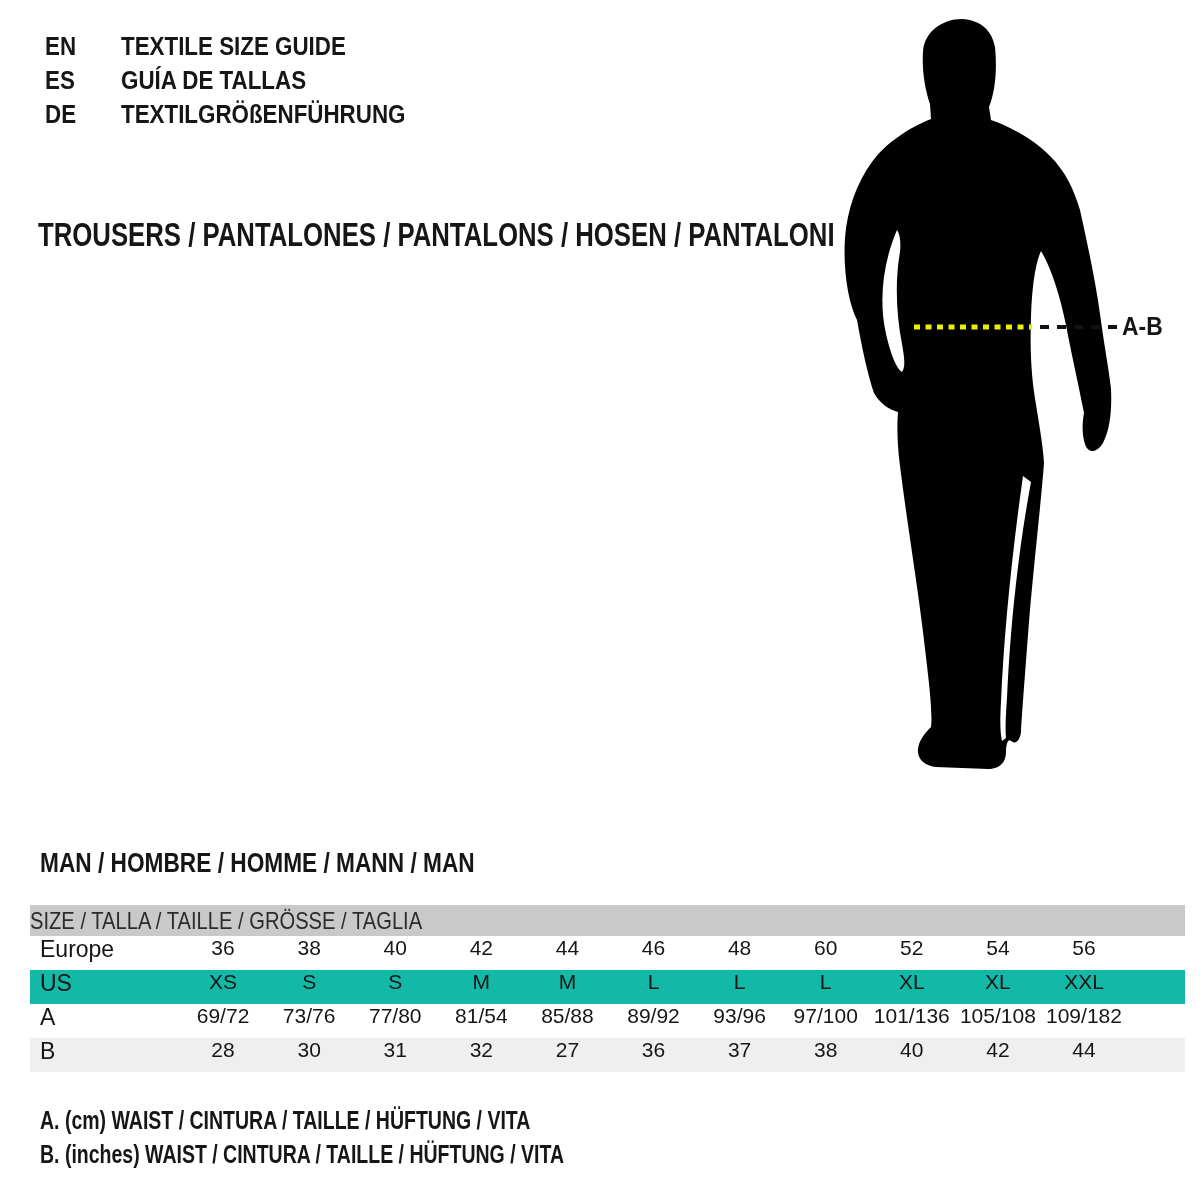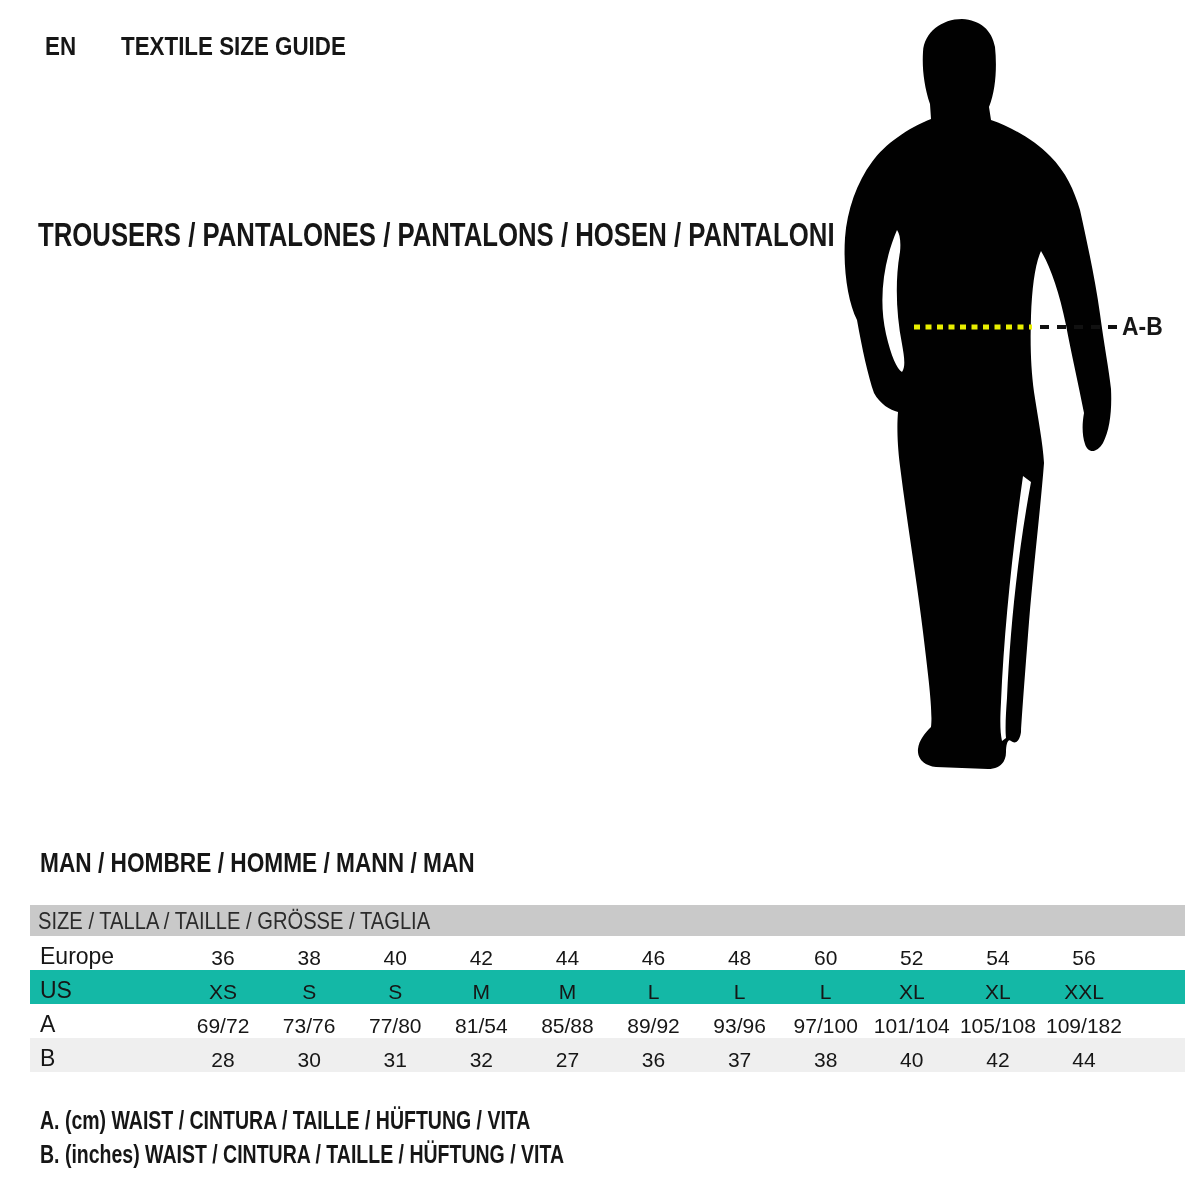--- a/index.html
+++ b/index.html
@@ -21,44 +21,52 @@
 
   
   .figure{position:absolute;left:840px;top:14px}
   .ab-label{position:absolute;left:1122px;top:311px;font-weight:bold;font-size:26px;transform:scaleX(.88)}
 
   
   .man-title{position:absolute;left:40px;top:848px;font-weight:bold;font-size:27px;transform:scaleX(.84)}
 
   
   .size-table{position:absolute;left:30px;top:905px;width:1155px}
-  .thead{height:31px;display:flex;align-items:center;padding-left:8px;box-sizing:border-box}
+  .thead{height:31px;display:flex;align-items:center;box-sizing:border-box}
   .thead-label{font-size:24px;color:#2b2b2b;transform:scaleX(.84)}
-  .trow{height:34px;display:flex;align-items:flex-end;padding-right:58px;box-sizing:border-box}
+  .trow{height:34px;display:flex;align-items:flex-start;padding-right:58px;box-sizing:border-box}
   .tlabel{flex:0 0 150px;padding-left:10px;box-sizing:border-box;font-size:23px}
   .tcell{flex:1;text-align:center;font-size:21px}
 
   
   .footnotes{position:absolute;left:40px;top:1106px}
   .footnote{display:block;height:34px;font-weight:bold;font-size:25px;transform:scaleX(.78);transform-origin:0 50%;white-space:nowrap}
 </style>
 </head>
 <body>
 
 <div class="canvas">
 
   <div class="lang-block">
 
       <div class="lang-row">
         <span class="lang-code condensed">EN</span>
         <span class="lang-label condensed">TEXTILE SIZE GUIDE</span>
       </div>
 
-
-
+      <div class="lang-row">
+        <span class="lang-code condensed">ES</span>
+        <span class="lang-label condensed">GUÍA DE TALLAS</span>
+      </div>
+
+
+      <div class="lang-row">
+        <span class="lang-code condensed">DE</span>
+        <span class="lang-label condensed">TEXTILGRÖßENFÜHRUNG</span>
+      </div>
 
 
   </div>
 
   <div class="category condensed">TROUSERS / PANTALONES / PANTALONS / HOSEN / PANTALONI</div>
 
   <svg class="figure" width="320" height="762" viewBox="0 0 320 762">
     <path d="M122,5
              C140,6 152,16 155,33
              C157,52 156,76 149,93
@@ -152,21 +160,21 @@
       <div class="trow" style="background-color: rgb(255, 255, 255);">
         <span class="tlabel">A</span>
         <span class="tcell">69/72</span>
         <span class="tcell">73/76</span>
         <span class="tcell">77/80</span>
         <span class="tcell">81/54</span>
         <span class="tcell">85/88</span>
         <span class="tcell">89/92</span>
         <span class="tcell">93/96</span>
         <span class="tcell">97/100</span>
-        <span class="tcell">101/104</span>
+        <span class="tcell">101/136</span>
         <span class="tcell">105/108</span>
         <span class="tcell">109/182</span>
       </div>
 
       <div class="trow" style="background-color: rgb(239, 239, 239);">
         <span class="tlabel">B</span>
         <span class="tcell">28</span>
         <span class="tcell">30</span>
         <span class="tcell">31</span>
         <span class="tcell">32</span>

